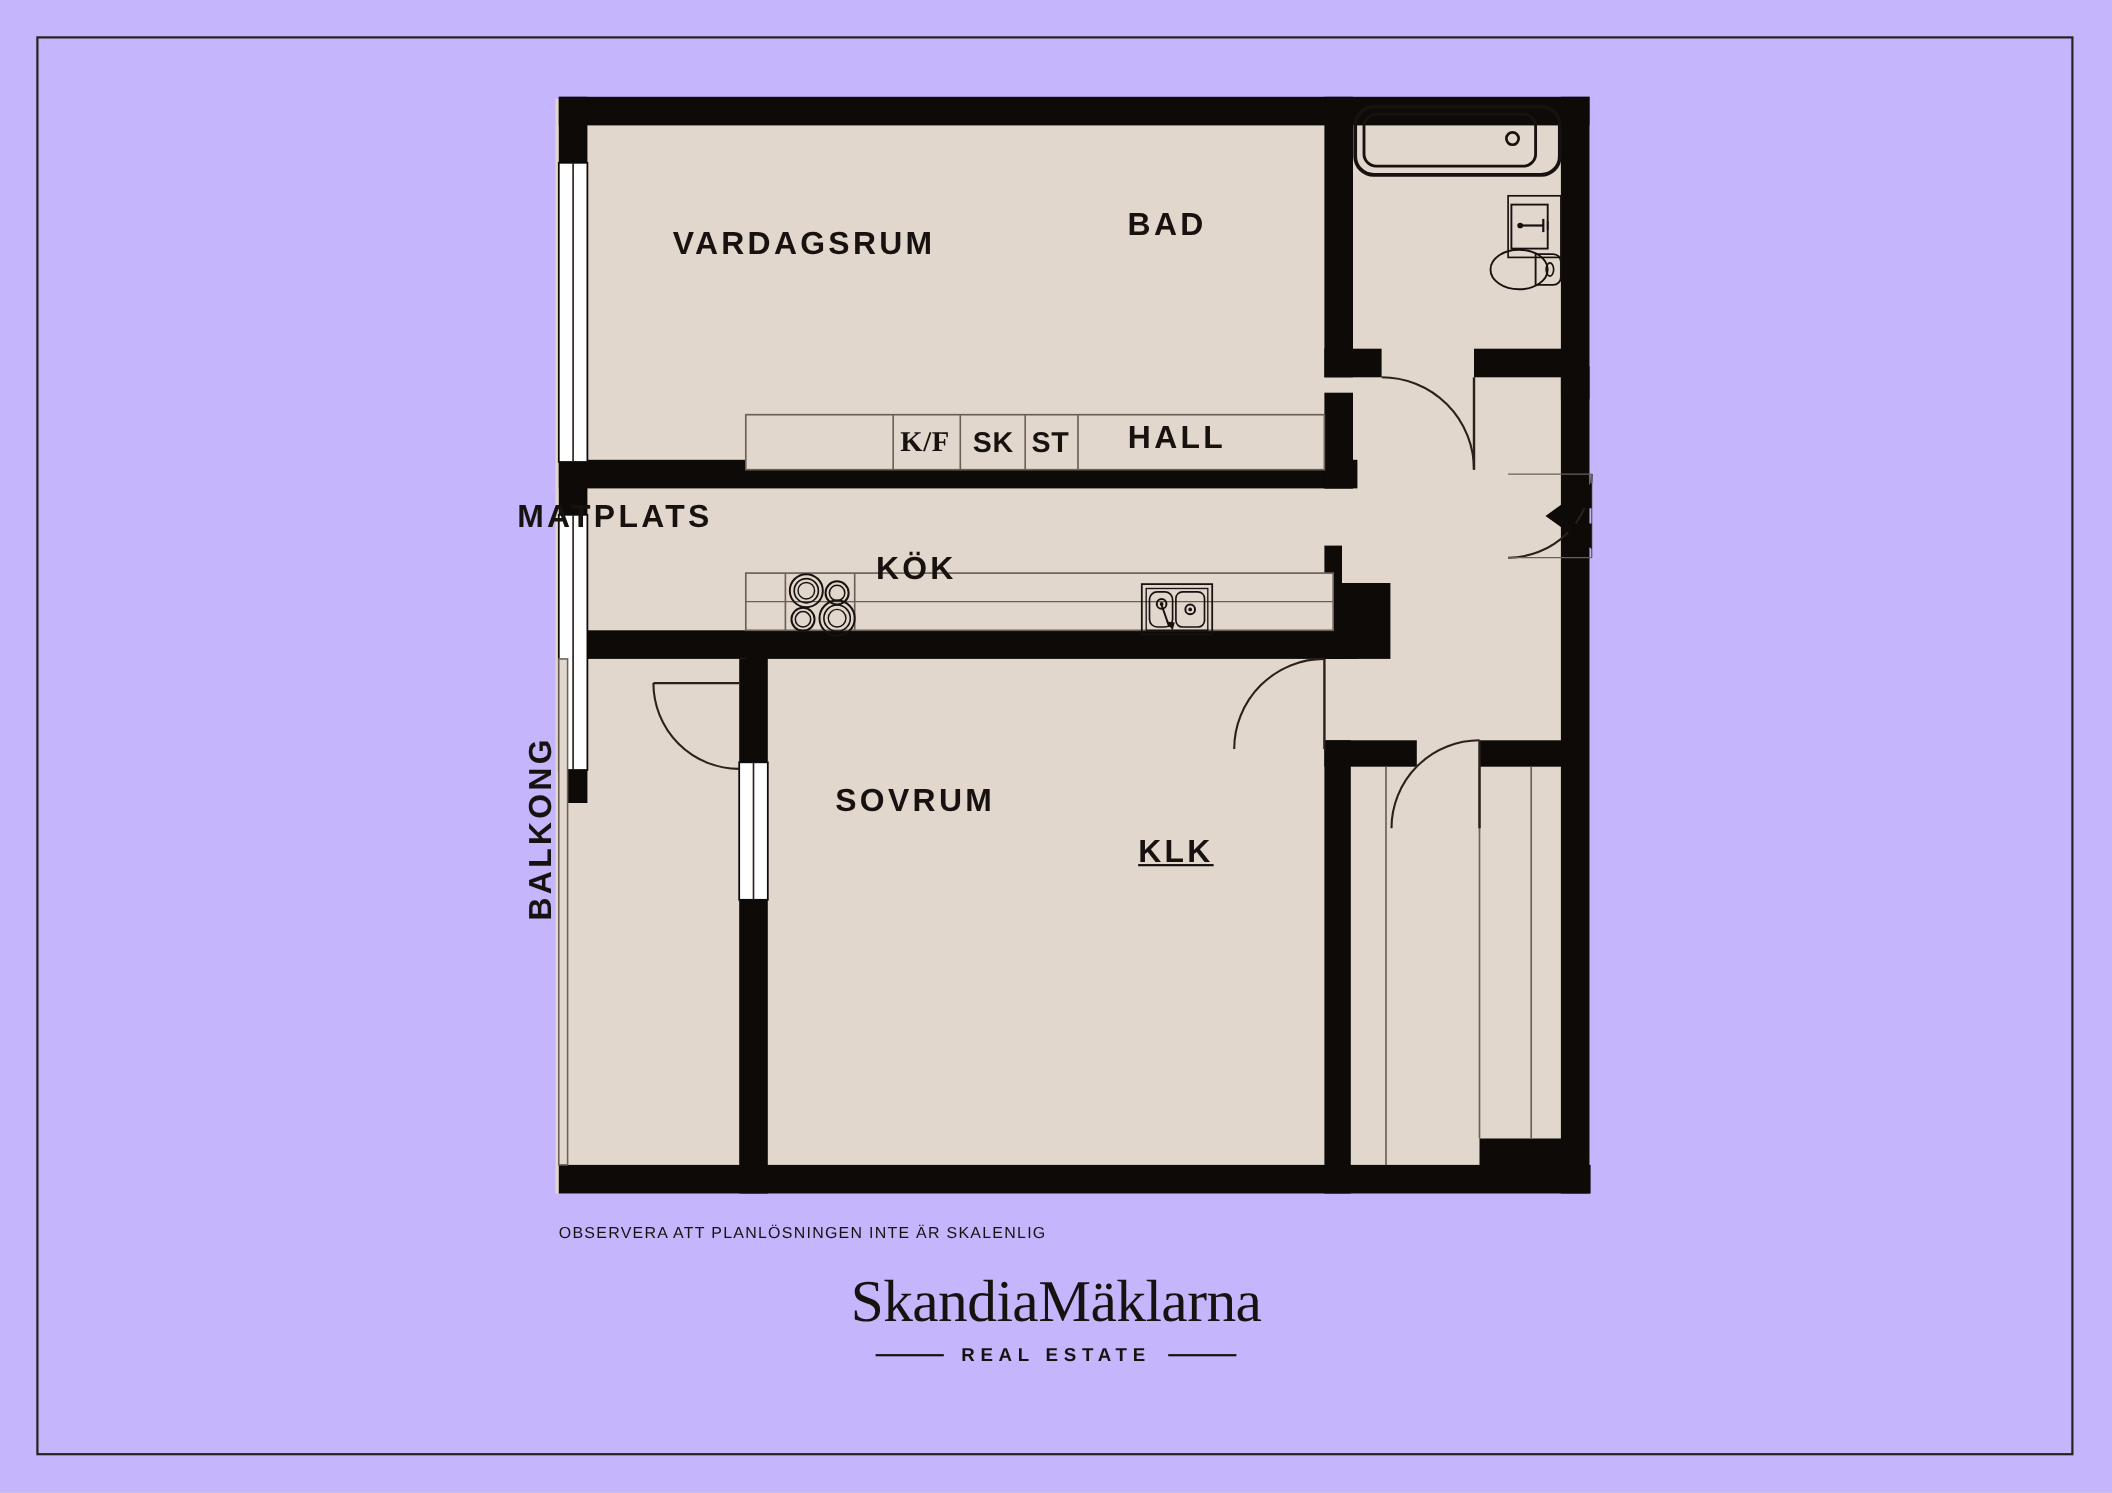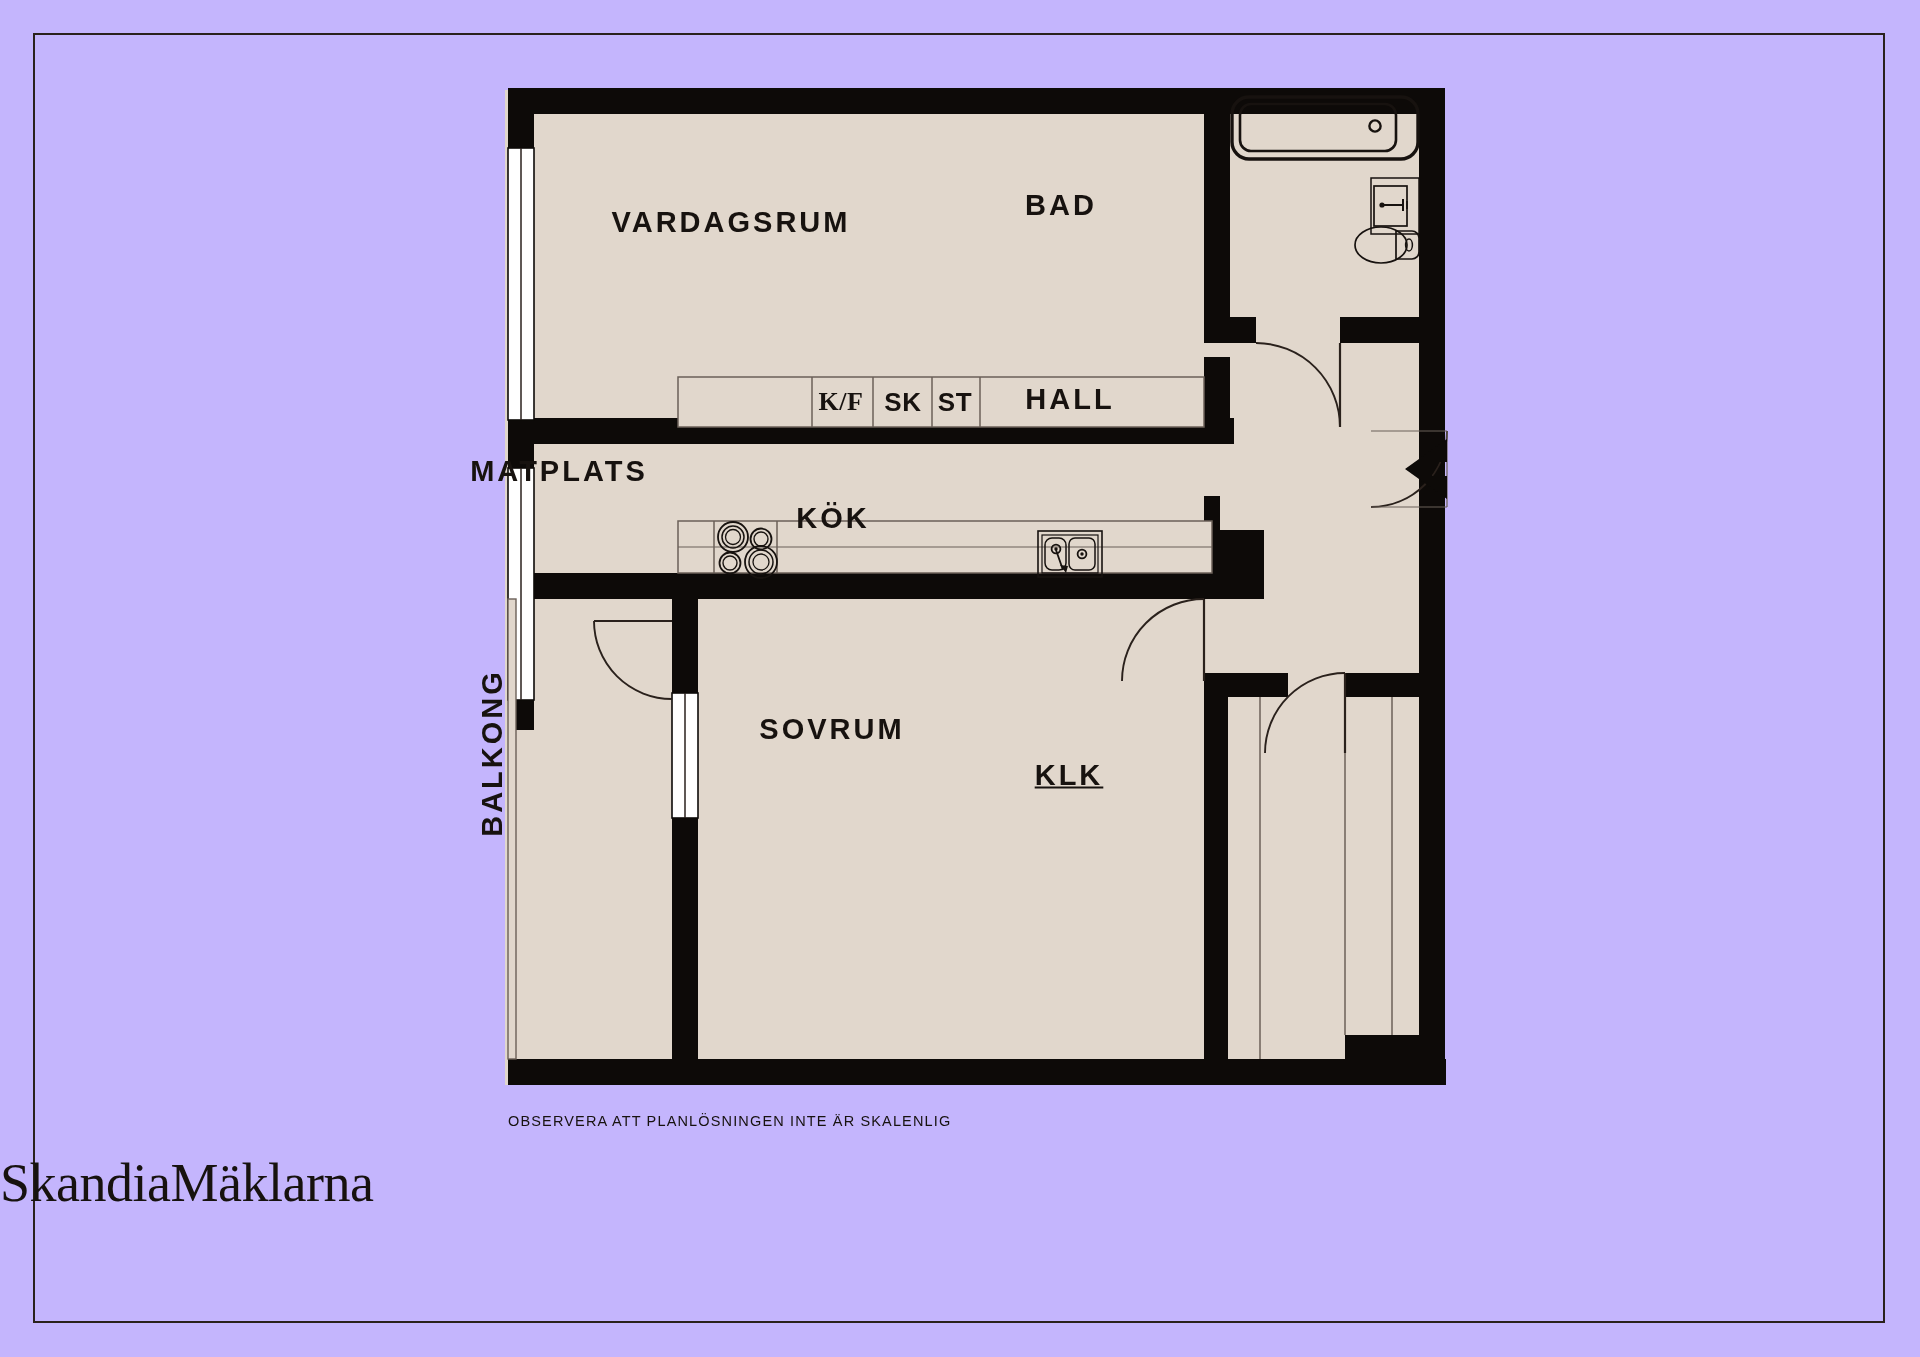--- a/index.html
+++ b/index.html
@@ -57,20 +57,21 @@
     font-weight: normal;
     letter-spacing: 1.15px;
     color: #17120f;
     white-space: nowrap;
   }
   #logo {
     position: absolute;
     left: 0;
     top: 1155px;
     width: 1920px;
+    text-align: center;
   }
   #logo-word {
     font-family: "Liberation Serif", serif;
     font-size: 54px;
     color: #17120f;
     letter-spacing: -0.5px;
     line-height: 1.05;
   }
   #logo-sub-row {
     display: flex;
@@ -292,15 +293,20 @@
   <div class="lbl lbl-cab" style="left:841px; top:402px;font-family:Liberation Serif, serif;">K/F</div>
 
   <div class="lbl lbl-cab" style="left:903px; top:402px;">SK</div>
 
   <div class="lbl lbl-cab" style="left:955px; top:402px;">ST</div>
 
   <div id="disclaimer">OBSERVERA ATT PLANLÖSNINGEN INTE ÄR SKALENLIG</div>
 
   <div id="logo">
     <div id="logo-word">SkandiaMäklarna</div>
+    <div id="logo-sub-row">
+      <span class="logo-rule"></span>
+      <span id="logo-sub">REAL ESTATE</span>
+      <span class="logo-rule"></span>
+    </div>
   </div>
 
 </div>
 
 </body></html>

